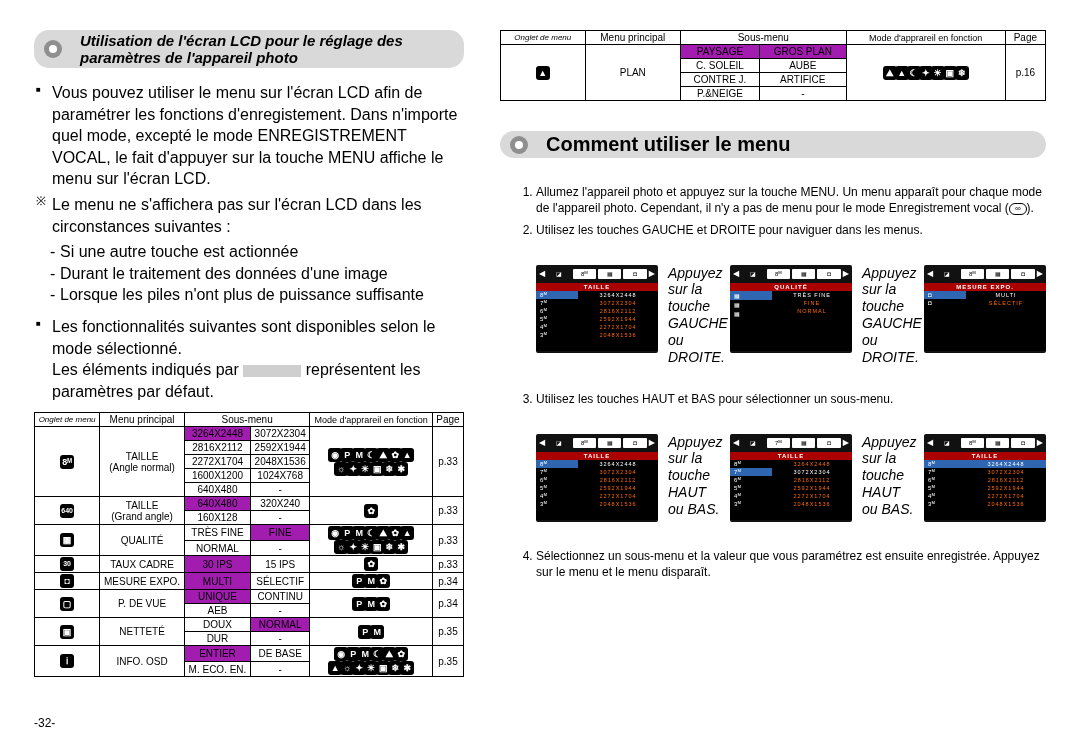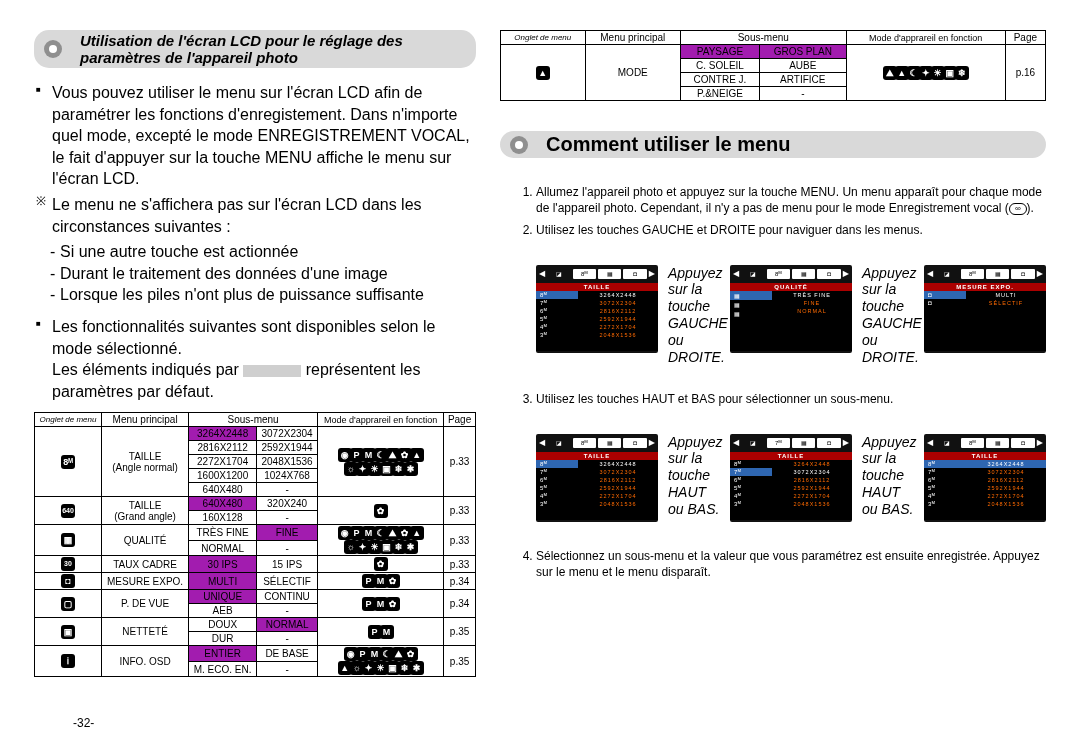--- a/index.html
+++ b/index.html
@@ -11,21 +11,21 @@
     width: 1080px;
     height: 746px;
   }
   .page {
     position: relative;
     width: 1080px;
     height: 746px;
     padding: 30px 34px 0 34px;
     box-sizing: border-box;
     display: flex;
-    gap: 24px;
+    gap: 36px;
   }
   .col {
     flex: 1 1 50%;
     display: flex;
     flex-direction: column;
   }
   .title-pill {
     position: relative;
     background: #d9d9d9;
     border-radius: 15px;
@@ -182,21 +182,20 @@
   .lcd .menu-area .right .item { color: #ff6a00; justify-content: center; font-size: 5.5px; letter-spacing: 1px;}
   .lcd .menu-area .right .item.white { color:#fff; }
   .lcd .menu-area .right .item.hi { color:#fff; }
   .lcd-note { font-size: 14px; font-style: italic; font-family: "Arial Narrow", Arial, sans-serif; font-stretch: condensed; line-height: 1.2; width: 52px;}
 
   .page-num {
     position: absolute;
     left: 34px;
     bottom: 16px;
     font-size: 12px;
-    margin-left: 39px;
   }
 </style>
 </head>
 <body>
 
 <div class="page">
 
   <div class="col">
     <div class="title-pill main">
       <span class="dot"></span>
@@ -352,21 +351,21 @@
       <tbody>
           <tr>
         <th class="th-onglet">Onglet de menu</th>
         <th>Menu principal</th>
         <th colspan="2">Sous-menu</th>
         <th style="font-size:9px">Mode d'apprareil en fonction</th>
         <th>Page</th>
       </tr>
       <tr>
         <td rowspan="4" class="icon-cell"><span class="ic">▲</span></td>
-        <td rowspan="4">MODE</td>
+        <td rowspan="4">PLAN</td>
         <td class="shade">PAYSAGE</td>
             <td class="shade">GROS PLAN</td>
         <td rowspan="4" class="mode-icons ic-row">
           <span class="ic">⛰</span><span class="ic">▲</span><span class="ic">☾</span><span class="ic">✦</span><span class="ic">☀</span><span class="ic">▣</span><span class="ic">❄</span>
         </td>
         <td rowspan="4">p.16</td>
       </tr>
       <tr>
             <td>C. SOLEIL</td>
             <td>AUBE</td>

